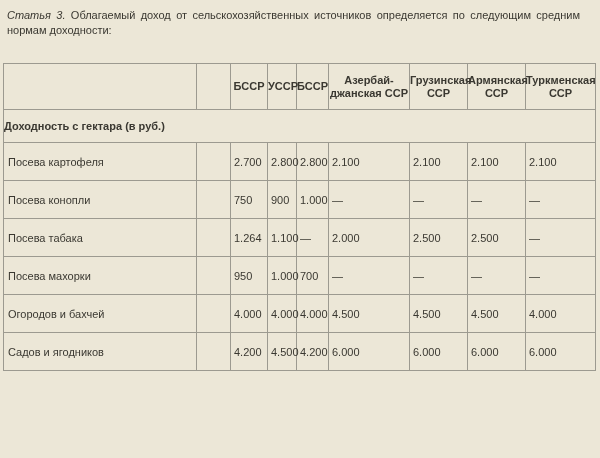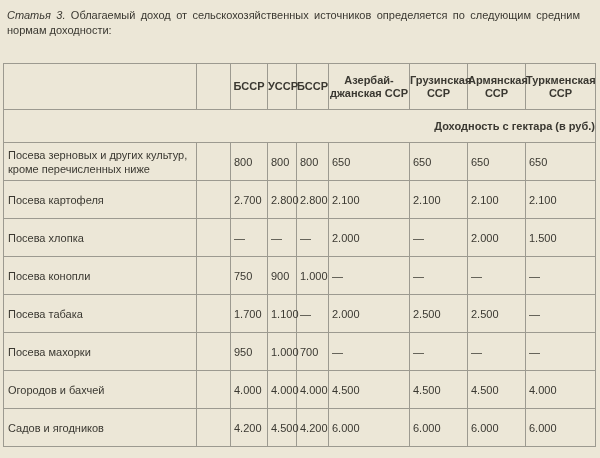--- a/index.html
+++ b/index.html
@@ -41,21 +41,21 @@
     text-align: center;
     font-weight: bold;
     line-height: 13px;
     padding: 0;
   }
   tr.header-row th.nowrap {
     white-space: nowrap;
   }
   tr.section-row td {
     height: 32px;
-    text-align: right;
+    text-align: left;
     font-weight: bold;
     padding: 0;
   }
   tr.data-row td {
     height: 33px;
     padding: 2px 1px 2px 4px;
     line-height: 14px;
     text-align: left;
   }
   tr.data-row td.value-cell {
@@ -100,67 +100,45 @@
       <th>Грузинская ССР</th>
       <th>Армянская ССР</th>
       <th>Туркменская ССР</th>
     </tr>
     <tr class="section-row">
       <td colspan="9">Доходность с гектара (в руб.)</td>
     </tr>
   </tbody>
   <tbody>
       <tr class="data-row">
-        <td class="label-cell">Посева зерновых и других культур, кроме перечисленных ниже</td>
-        <td class="spacer-cell"></td>
-        <td class="value-cell">800</td>
-        <td class="value-cell">800</td>
-        <td class="value-cell">800</td>
-        <td class="value-cell">650</td>
-        <td class="value-cell">650</td>
-        <td class="value-cell">650</td>
-        <td class="value-cell">650</td>
-      </tr>
-      <tr class="data-row">
         <td class="label-cell">Посева картофеля</td>
         <td class="spacer-cell"></td>
         <td class="value-cell">2.700</td>
         <td class="value-cell">2.800</td>
         <td class="value-cell">2.800</td>
         <td class="value-cell">2.100</td>
         <td class="value-cell">2.100</td>
         <td class="value-cell">2.100</td>
         <td class="value-cell">2.100</td>
-      </tr>
-      <tr class="data-row">
-        <td class="label-cell">Посева хлопка</td>
-        <td class="spacer-cell"></td>
-        <td class="value-cell">—</td>
-        <td class="value-cell">—</td>
-        <td class="value-cell">—</td>
-        <td class="value-cell">2.000</td>
-        <td class="value-cell">—</td>
-        <td class="value-cell">2.000</td>
-        <td class="value-cell">1.500</td>
       </tr>
       <tr class="data-row">
         <td class="label-cell">Посева конопли</td>
         <td class="spacer-cell"></td>
         <td class="value-cell">750</td>
         <td class="value-cell">900</td>
         <td class="value-cell">1.000</td>
         <td class="value-cell">—</td>
         <td class="value-cell">—</td>
         <td class="value-cell">—</td>
         <td class="value-cell">—</td>
       </tr>
       <tr class="data-row">
         <td class="label-cell">Посева табака</td>
         <td class="spacer-cell"></td>
-        <td class="value-cell">1.700</td>
+        <td class="value-cell">1.264</td>
         <td class="value-cell">1.100</td>
         <td class="value-cell">—</td>
         <td class="value-cell">2.000</td>
         <td class="value-cell">2.500</td>
         <td class="value-cell">2.500</td>
         <td class="value-cell">—</td>
       </tr>
       <tr class="data-row">
         <td class="label-cell">Посева махорки</td>
         <td class="spacer-cell"></td>

